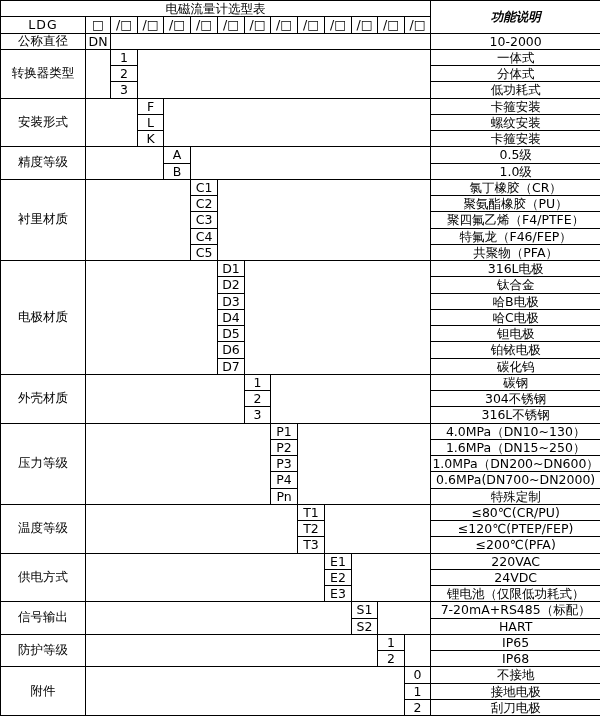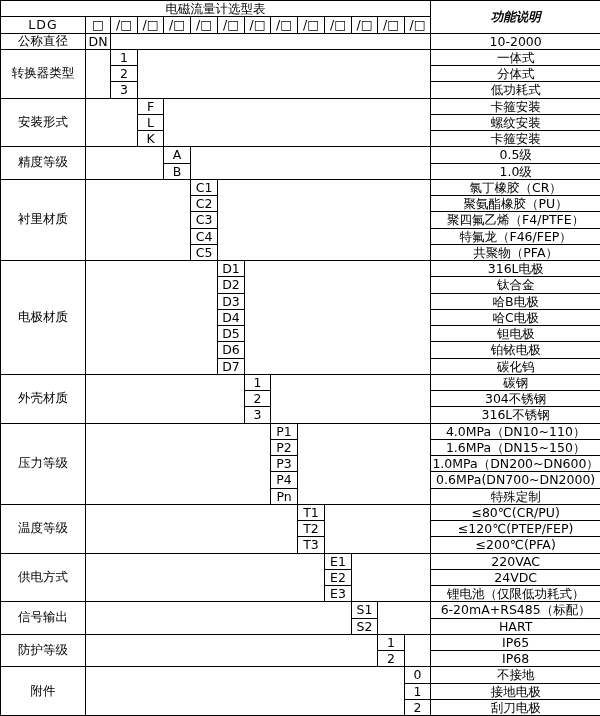--- a/index.html
+++ b/index.html
@@ -187,25 +187,25 @@
       </tr>
       <tr>
         <td class="code-cell">3</td>
         <td>316L不锈钢</td>
       </tr>
       <tr>
         <td rowspan="5" class="cat-label">压力等级</td>
         <td colspan="7" rowspan="5"></td>
         <td class="code-cell">P1</td>
         <td colspan="5" rowspan="5"></td>
-        <td class="desc-left">4.0MPa（DN10~110）</td>
+        <td class="desc-left">4.0MPa（DN10~130）</td>
       </tr>
       <tr>
         <td class="code-cell">P2</td>
-        <td class="desc-left">1.6MPa（DN15~150）</td>
+        <td class="desc-left">1.6MPa（DN15~250）</td>
       </tr>
       <tr>
         <td class="code-cell">P3</td>
         <td class="desc-left">1.0MPa（DN200~DN600）</td>
       </tr>
       <tr>
         <td class="code-cell">P4</td>
         <td class="desc-left">0.6MPa(DN700~DN2000)</td>
       </tr>
       <tr>
@@ -240,21 +240,21 @@
       </tr>
       <tr>
         <td class="code-cell">E3</td>
         <td>锂电池（仅限低功耗式）</td>
       </tr>
       <tr>
         <td rowspan="2" class="cat-label">信号输出</td>
         <td colspan="10" rowspan="2"></td>
         <td class="code-cell">S1</td>
         <td colspan="2" rowspan="2"></td>
-        <td>6-20mA+RS485（标配）</td>
+        <td>7-20mA+RS485（标配）</td>
       </tr>
       <tr>
         <td class="code-cell">S2</td>
         <td>HART</td>
       </tr>
       <tr>
         <td rowspan="2" class="cat-label">防护等级</td>
         <td colspan="11" rowspan="2"></td>
         <td class="code-cell">1</td>
         <td colspan="1" rowspan="2"></td>

